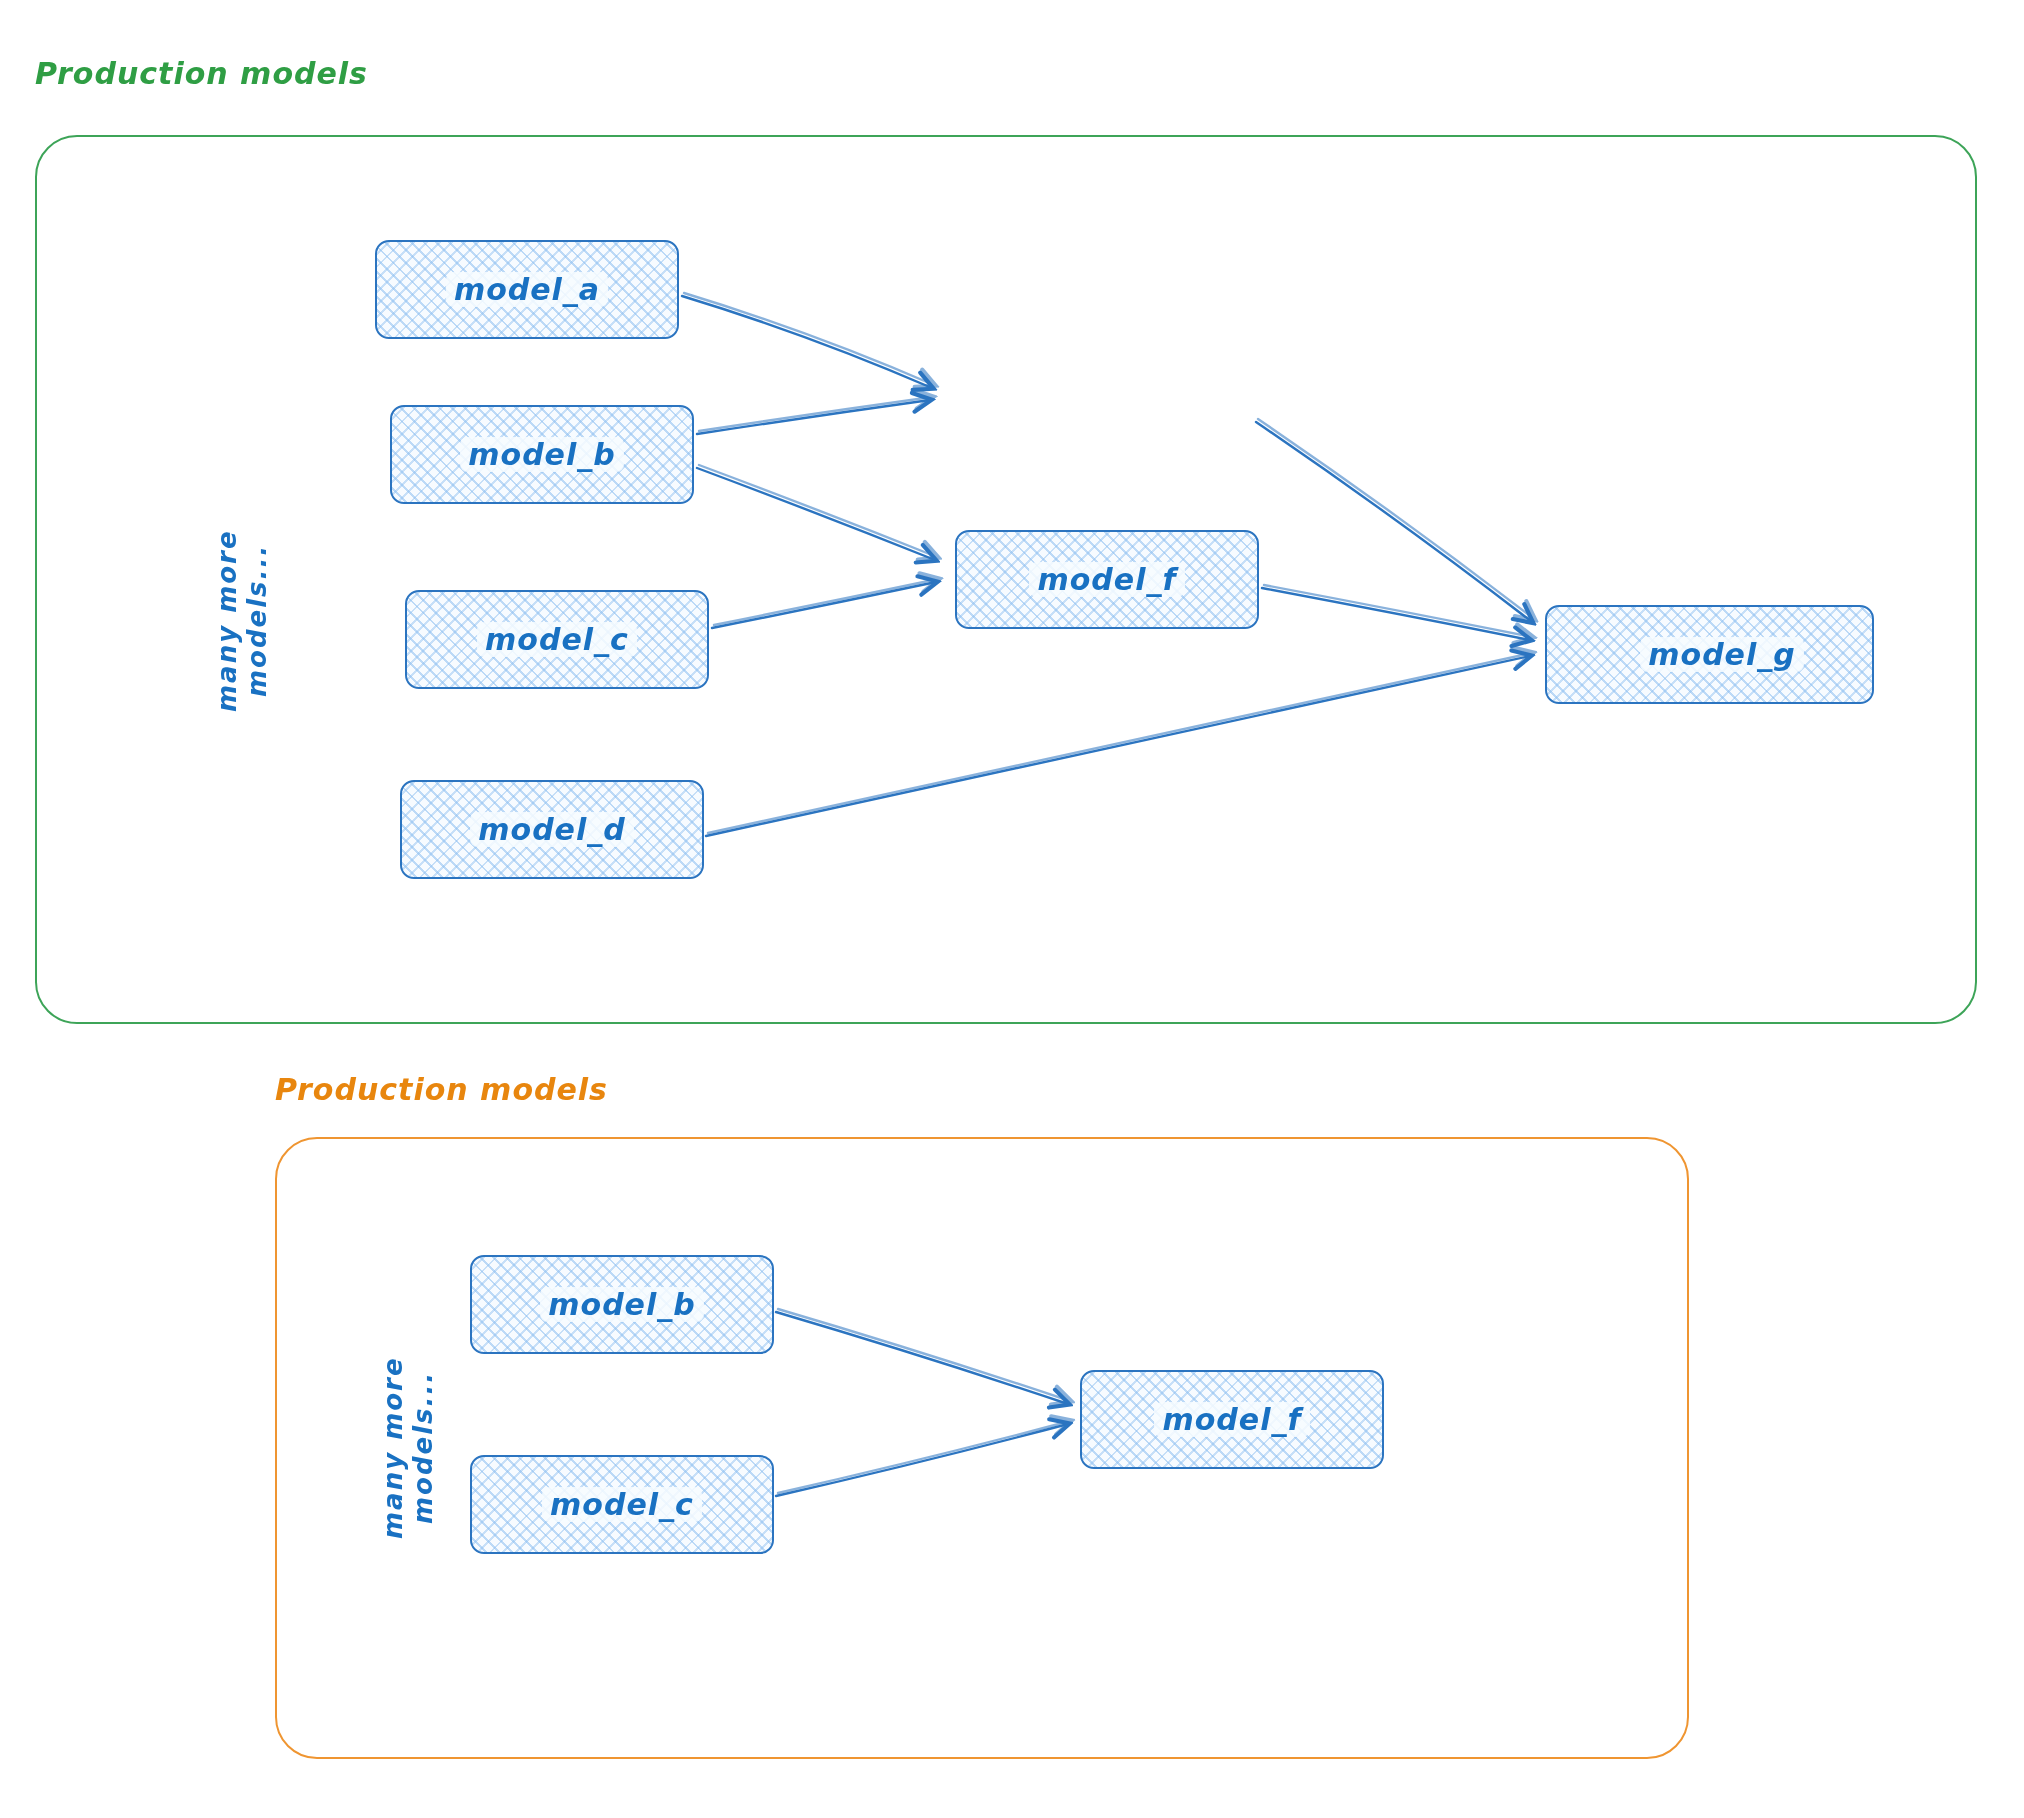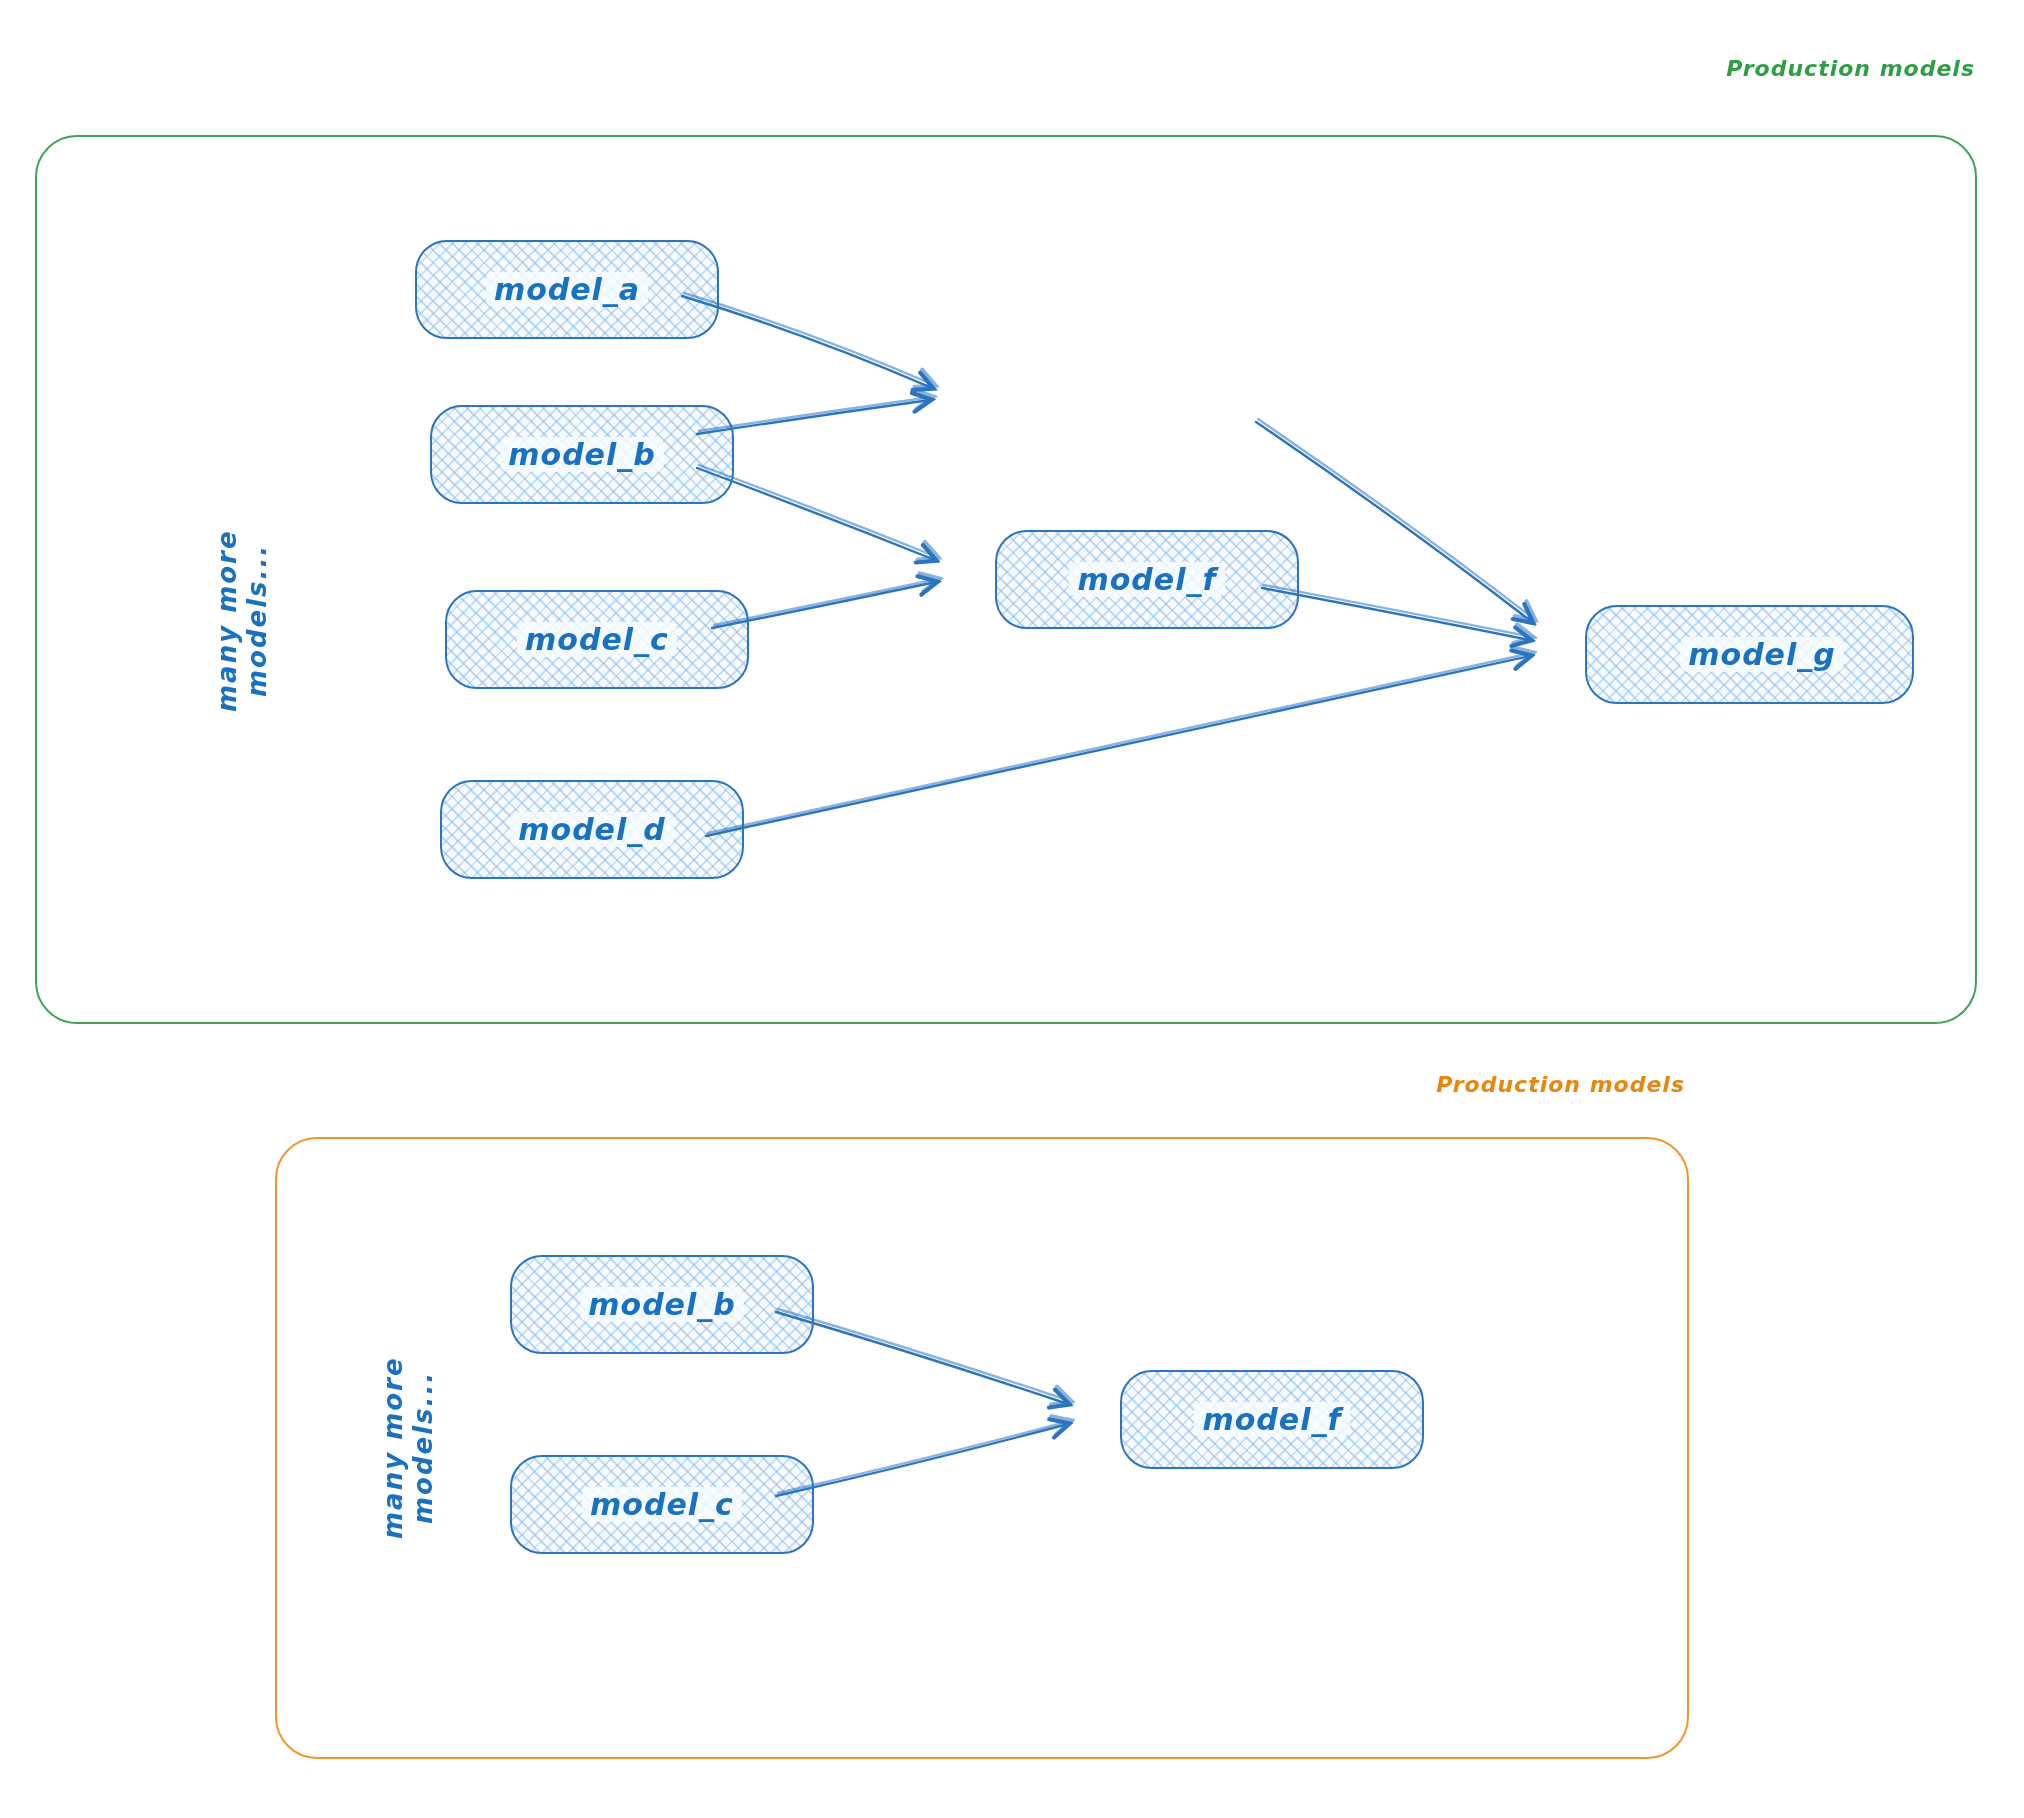--- a/index.html
+++ b/index.html
@@ -5,22 +5,22 @@
   html,body{margin:0;padding:0;background:#ffffff;}
   .canvas{
     position:relative;
     width:2024px;height:1818px;
     background:#ffffff;
     font-family:"DejaVu Sans",sans-serif;
     overflow:hidden;
   }
   .section-title{
     position:absolute;
-    text-align:right;
-    font-size:22px;
+    text-align:left;
+    font-size:30px;
     font-style:italic;
     font-weight:600;
     letter-spacing:1px;
   }
   .title-production{left:35px;width:1940px;top:56px;color:#2f9e44;}
   .title-development{left:275px;width:1410px;top:1072px;color:#e8860e;}
   .container-box{
     position:absolute;
     border-radius:42px;
     background:transparent;
@@ -43,32 +43,31 @@
     font-weight:600;
     letter-spacing:2px;
     text-align:center;
   }
   .side-production{left:212px;top:478px;height:285px;}
   .side-development{left:378px;top:1300px;height:295px;}
   .node{
     position:absolute;
     width:300px;height:95px;
     border:2.5px solid #2b74c0;
-    border-radius:32px;
+    border-radius:14px;
     display:flex;align-items:center;justify-content:center;
     color:#1971c2;
     font-size:30px;
     font-style:italic;
     font-weight:600;
     letter-spacing:1px;
     background-color:#f7fbff;
     background-image:
       repeating-linear-gradient(45deg, rgba(140,190,240,0.55) 0px, rgba(140,190,240,0.55) 2px, transparent 2px, transparent 9px),
       repeating-linear-gradient(-45deg, rgba(140,190,240,0.45) 0px, rgba(140,190,240,0.45) 2px, transparent 2px, transparent 9px);
-    margin-left: 40px;
   }
   .node span{
     background:rgba(247,251,255,0.85);
     padding:0 8px;
     border-radius:8px;
   }
   
   .p-model-a{left:375px;top:240px;}
   .p-model-b{left:390px;top:405px;}
   .p-model-c{left:405px;top:590px;}

